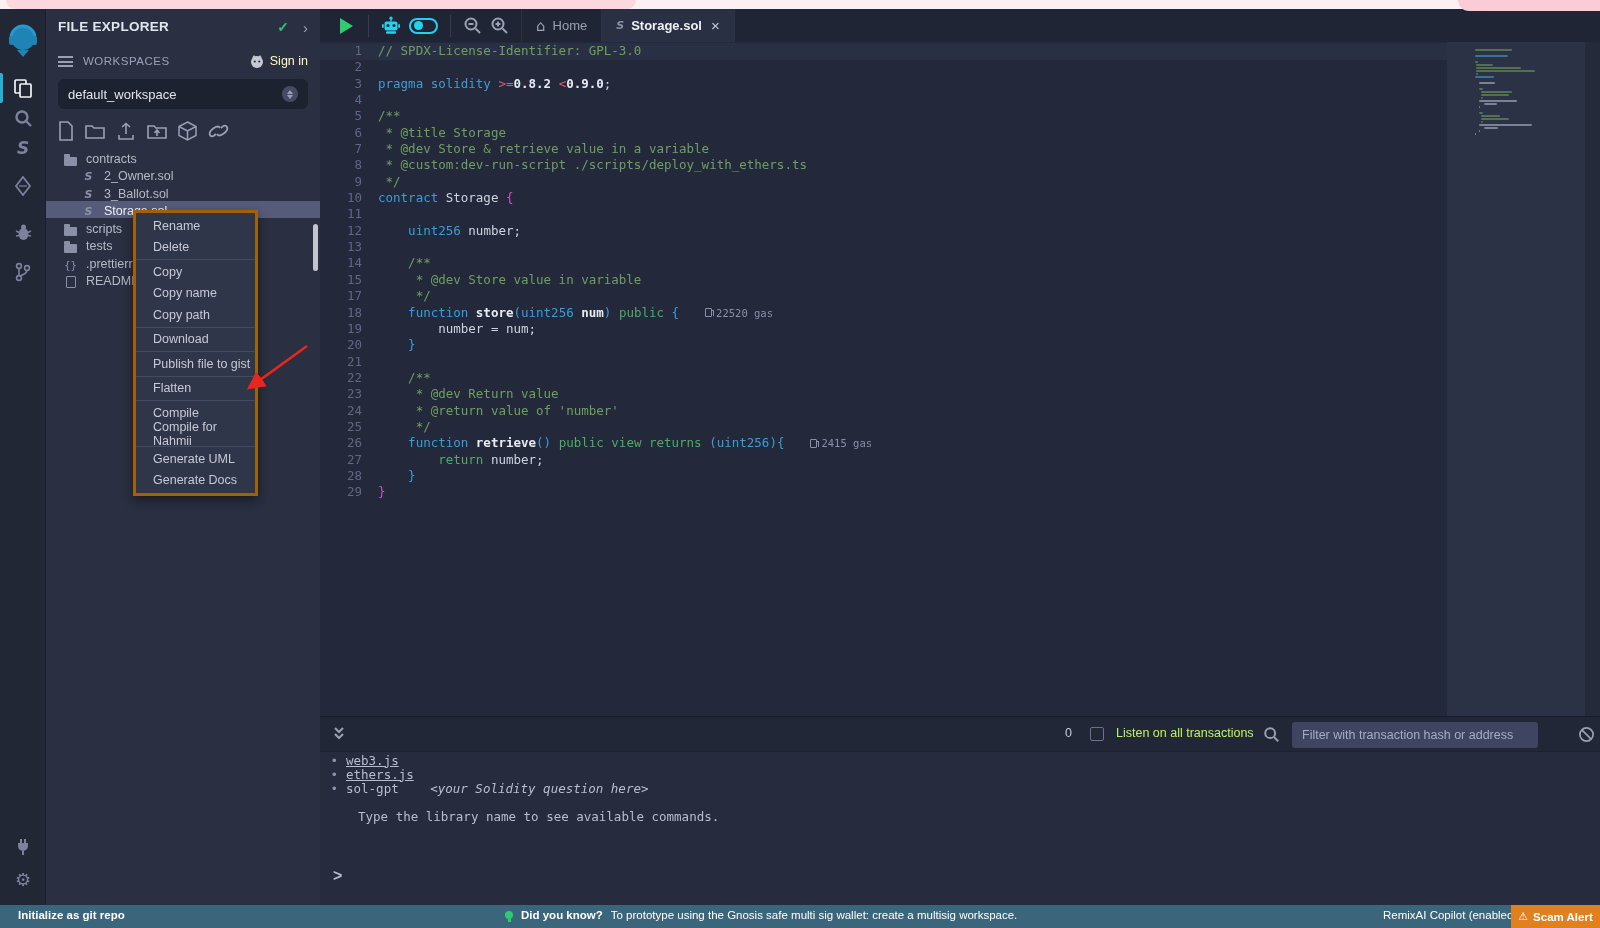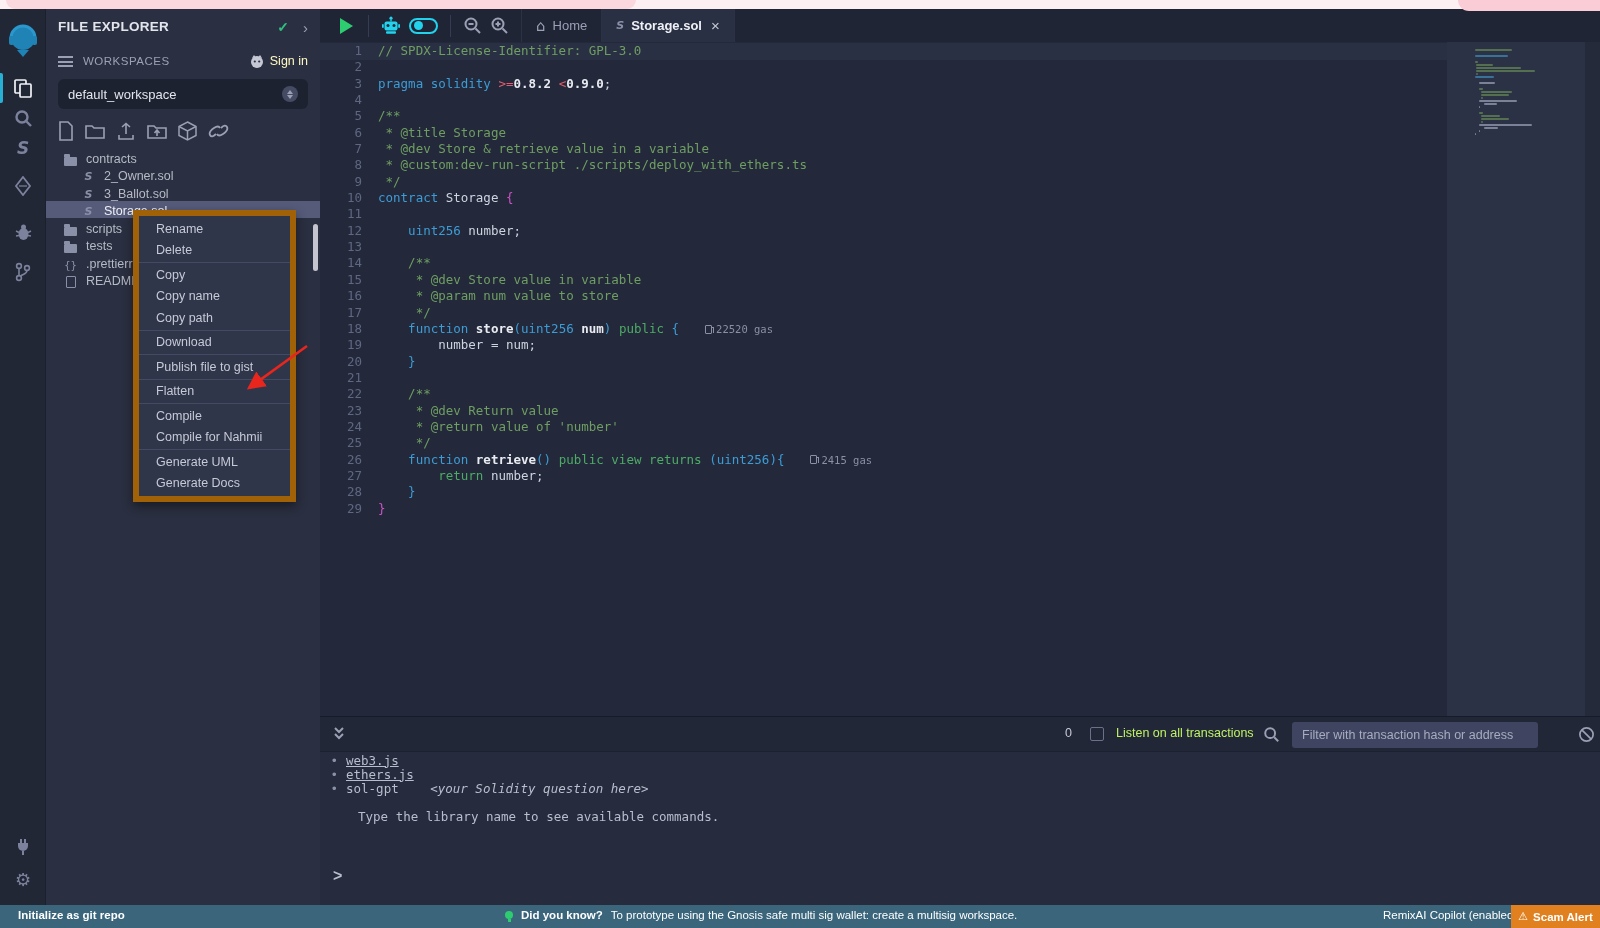--- a/index.html
+++ b/index.html
@@ -46,21 +46,21 @@
   .tree-row.selected { width:274px; }
   .tree-icon { display:inline-flex; width:15px; justify-content:center; margin-right:8px; color:#8a90a8; }
   .folder { width:13px; height:9px; background:#8a90a8; border-radius:1px; position:relative; }
   .folder::before { content:""; position:absolute; left:0; top:-3px; width:6px; height:3px; background:#8a90a8; border-radius:1px 1px 0 0; }
   .sol-glyph { font-size:11px; font-weight:bold; font-style:italic; color:#8a90a8; font-family:"DejaVu Sans", sans-serif; }
   .doc { width:10px; height:12px; border:1.4px solid #8a90a8; border-radius:1px; }
   .braces { font-size:10.5px; color:#8a90a8; font-family:"DejaVu Sans Mono", monospace; }
   #panel-scrollthumb { position:absolute; left:267px; top:215px; width:5px; height:47px; background:#ccced8; border-radius:3px; opacity:.95; }
 
   
-  #ctxmenu { position:absolute; left:133px; top:210px; width:163px; background:#30364a; border:6px solid #a16207; box-shadow:0 4px 10px rgba(0,0,0,.45); z-index:40; padding:2px 0; }
+  #ctxmenu { position:absolute; left:133px; top:210px; width:125px; background:#30364a; border:3px solid #a16207; box-shadow:0 4px 10px rgba(0,0,0,.45); z-index:40; padding:2px 0; }
   .ctx-item { height:21.5px; display:flex; align-items:center; padding-left:17px; color:#c6c9d6; font-size:12.5px; }
   .ctx-sep { height:1px; background:#434a63; margin:1px 0; }
 
   
   #arrow-svg { position:absolute; left:0; top:0; width:1600px; height:928px; z-index:50; pointer-events:none; }
 
   
   #main { position:absolute; left:320px; top:9px; width:1280px; height:896px; background:#23293a; }
   #toolbar { position:absolute; left:0; top:0; width:1280px; height:33px; background:#202535; display:flex; align-items:center; }
   .tb-sep { width:1px; height:22px; background:#363c52; }
@@ -347,21 +347,20 @@
           <div class="cl"><span class="ln">6</span><span class="tk-c"> * @title Storage</span></div>
           <div class="cl"><span class="ln">7</span><span class="tk-c"> * @dev Store &amp; retrieve value in a variable</span></div>
           <div class="cl"><span class="ln">8</span><span class="tk-c"> * @custom:dev-run-script ./scripts/deploy_with_ethers.ts</span></div>
           <div class="cl"><span class="ln">9</span><span class="tk-c"> */</span></div>
           <div class="cl"><span class="ln">10</span><span class="tk-k">contract </span><span class="tk-p">Storage </span><span class="tk-b0">{</span></div>
           <div class="cl"><span class="ln">11</span></div>
           <div class="cl"><span class="ln">12</span><span class="tk-p">    </span><span class="tk-k">uint256 </span><span class="tk-p">number;</span></div>
           <div class="cl"><span class="ln">13</span></div>
           <div class="cl"><span class="ln">14</span><span class="tk-c">    /**</span></div>
           <div class="cl"><span class="ln">15</span><span class="tk-c">     * @dev Store value in variable</span></div>
-          <div class="cl"><span class="ln">16</span><span class="tk-c">     * @param num value to store</span></div>
           <div class="cl"><span class="ln">17</span><span class="tk-c">     */</span></div>
           <div class="cl"><span class="ln">18</span><span class="tk-p">    </span><span class="tk-k">function </span><span class="tk-f">store</span><span class="tk-b1">(</span><span class="tk-k">uint256 </span><span class="tk-f">num</span><span class="tk-b1">) </span><span class="tk-g">public </span><span class="tk-b1">{</span><span class="gas"><span class="gas-icon"></span><span>22520 gas</span></span></div>
           <div class="cl"><span class="ln">19</span><span class="tk-p">        number = num;</span></div>
           <div class="cl"><span class="ln">20</span><span class="tk-p">    </span><span class="tk-b1">}</span></div>
           <div class="cl"><span class="ln">21</span></div>
           <div class="cl"><span class="ln">22</span><span class="tk-c">    /**</span></div>
           <div class="cl"><span class="ln">23</span><span class="tk-c">     * @dev Return value</span></div>
           <div class="cl"><span class="ln">24</span><span class="tk-c">     * @return value of 'number'</span></div>
           <div class="cl"><span class="ln">25</span><span class="tk-c">     */</span></div>
           <div class="cl"><span class="ln">26</span><span class="tk-p">    </span><span class="tk-k">function </span><span class="tk-f">retrieve</span><span class="tk-b1">() </span><span class="tk-g">public </span><span class="tk-g">view </span><span class="tk-g">returns </span><span class="tk-b1">(</span><span class="tk-k">uint256</span><span class="tk-b1">){</span><span class="gas"><span class="gas-icon"></span><span>2415 gas</span></span></div>

